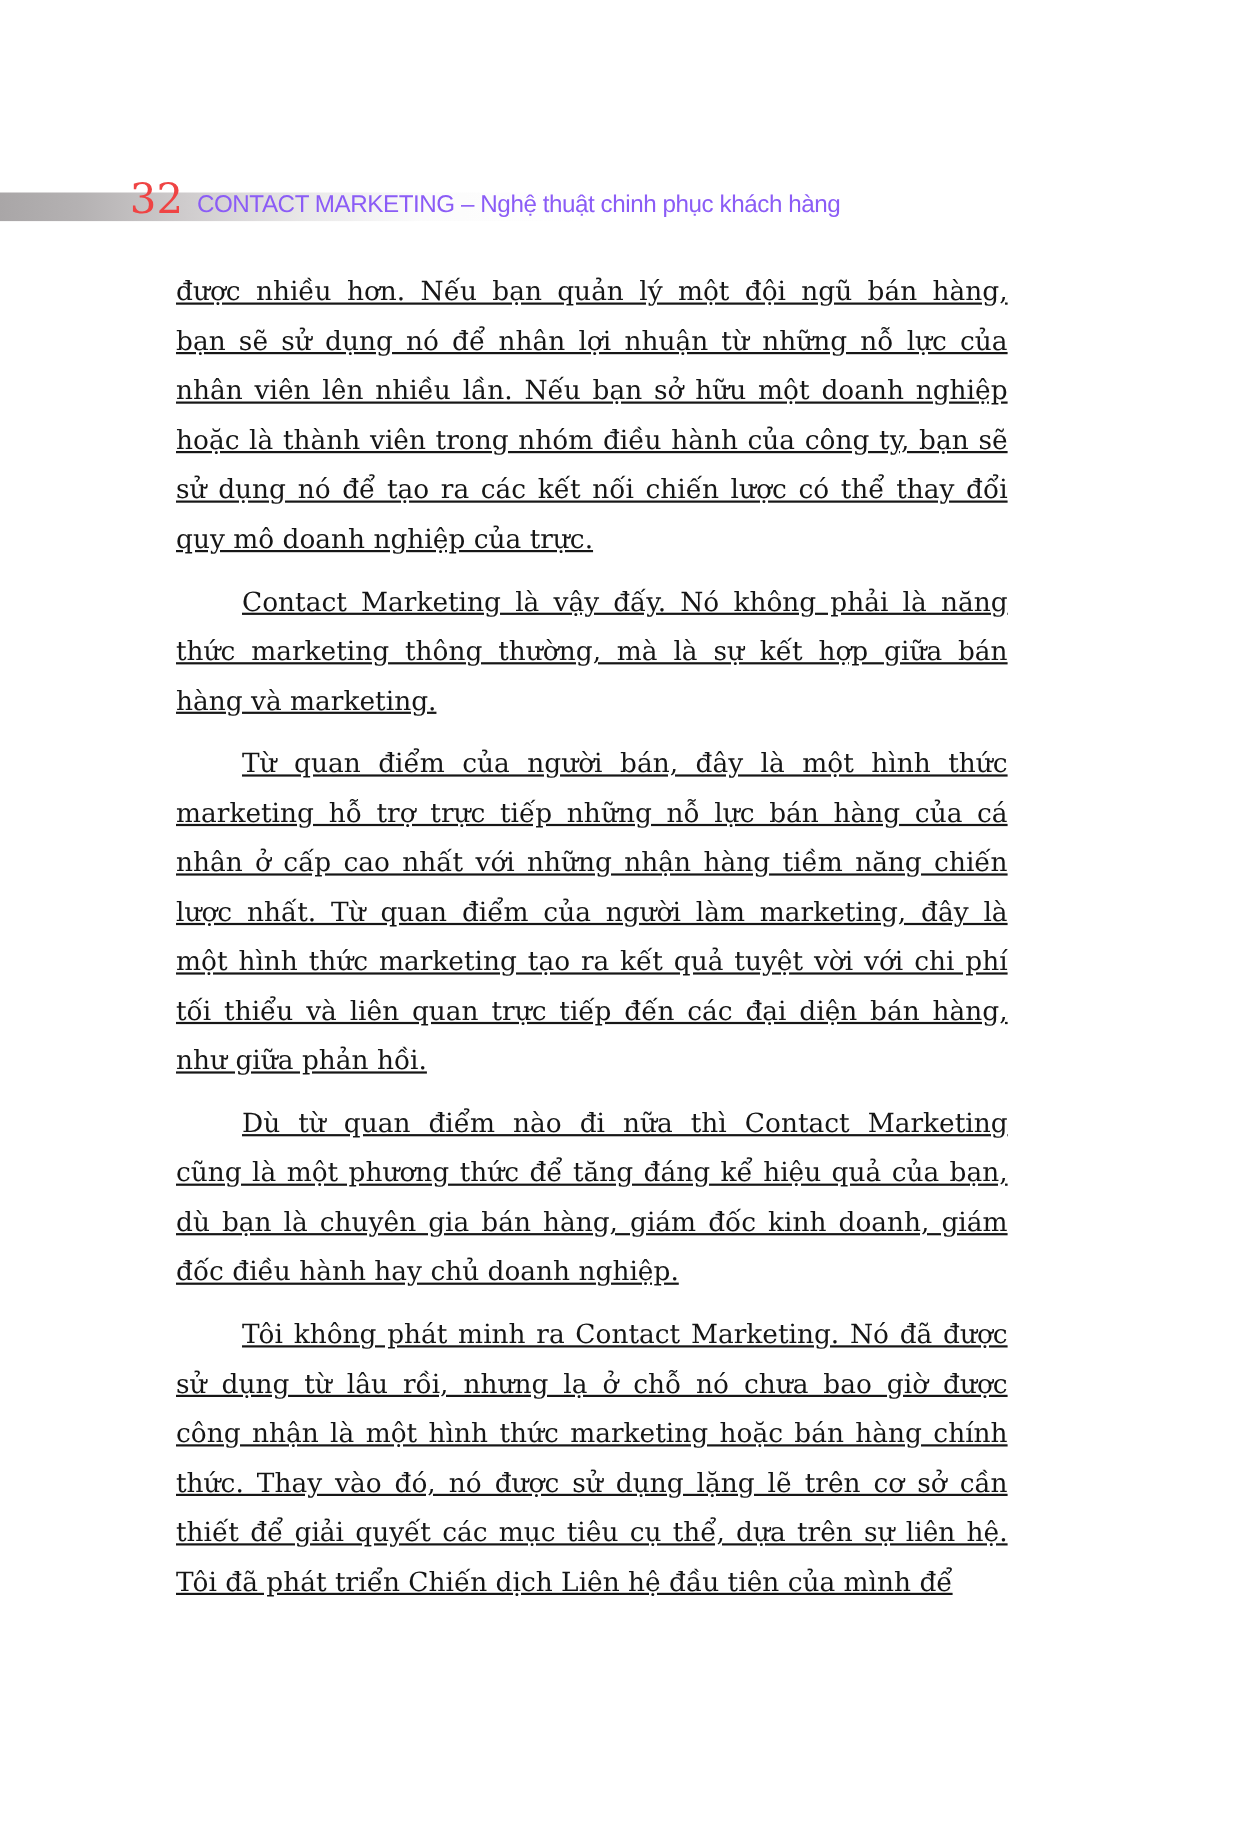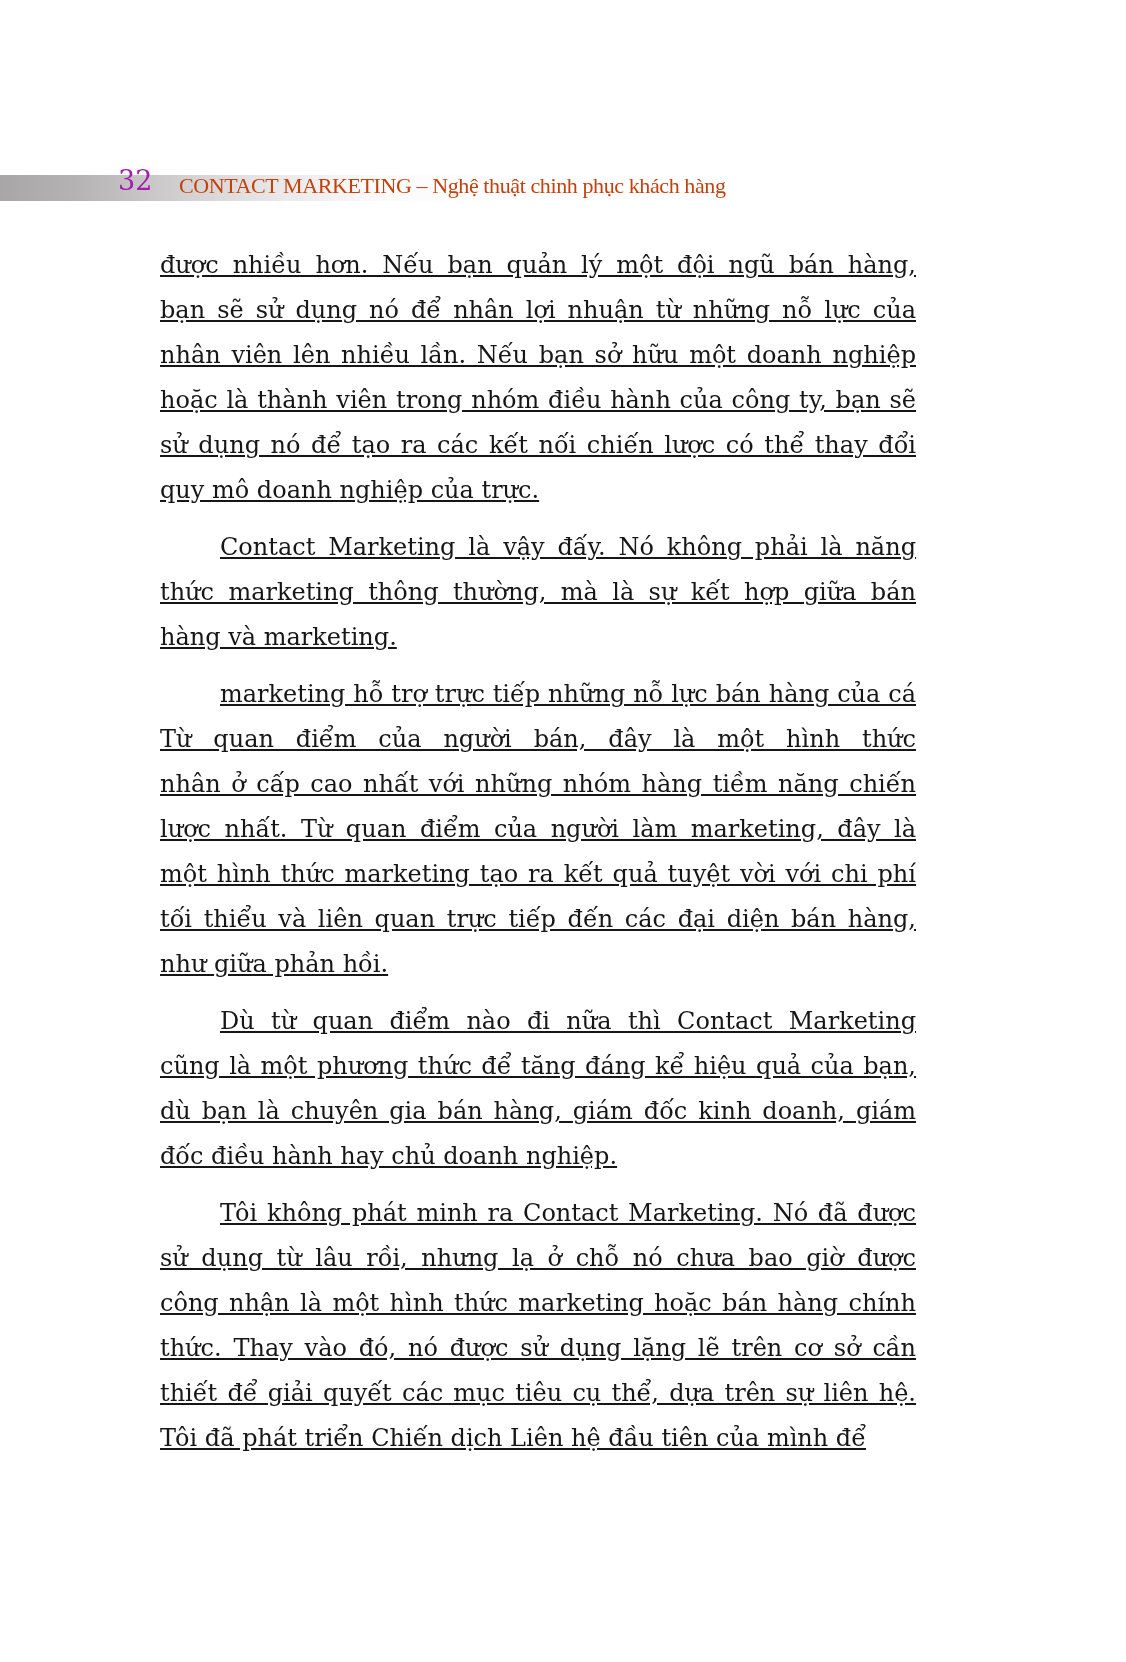--- a/index.html
+++ b/index.html
@@ -24,32 +24,32 @@
     width: 530px;
     height: 26px;
     background: linear-gradient(to right,
       #a9a6a7 0%, #b5b2b3 14%, #cfcccd 32%, #e9e8e8 52%, #fbfbfb 72%, #ffffff 100%);
   }
   .page-number {
     position: absolute;
     left: 118px;
     top: 162px;
     font-family: "DejaVu Serif", serif;
-    font-size: 27px;
-    color: #a21caf;
+    font-size: 38px;
+    color: #ef4444;
     line-height: 38px;
   }
   .header-title {
     position: absolute;
     left: 179px;
     top: 170px;
-    font-family: Liberation Serif, serif;
+    font-family: Liberation Sans, sans-serif;
     font-size: 22px;
     letter-spacing: -0.4px;
-    color: #c2410c;
+    color: #8b5cf6;
     line-height: 32px;
     white-space: nowrap;
   }
   
   .text-column {
     position: absolute;
     left: 160px;
     top: 243px;
     width: 756px;
     color: #161616;
@@ -89,23 +89,23 @@
         <div class="line">hoặc là thành viên trong nhóm điều hành của công ty, bạn sẽ</div>
         <div class="line">sử dụng nó để tạo ra các kết nối chiến lược có thể thay đổi</div>
         <div class="line last">quy mô doanh nghiệp của trực.</div>
       </div>
       <div class="para indent">
         <div class="line">Contact Marketing là vậy đấy. Nó không phải là năng</div>
         <div class="line">thức marketing thông thường, mà là sự kết hợp giữa bán</div>
         <div class="line last">hàng và marketing.</div>
       </div>
       <div class="para indent">
+        <div class="line">Từ quan điểm của người bán, đây là một hình thức</div>
         <div class="line">marketing hỗ trợ trực tiếp những nỗ lực bán hàng của cá</div>
-        <div class="line">Từ quan điểm của người bán, đây là một hình thức</div>
-        <div class="line">nhân ở cấp cao nhất với những nhóm hàng tiềm năng chiến</div>
+        <div class="line">nhân ở cấp cao nhất với những nhận hàng tiềm năng chiến</div>
         <div class="line">lược nhất. Từ quan điểm của người làm marketing, đây là</div>
         <div class="line">một hình thức marketing tạo ra kết quả tuyệt vời với chi phí</div>
         <div class="line">tối thiểu và liên quan trực tiếp đến các đại diện bán hàng,</div>
         <div class="line last">như giữa phản hồi.</div>
       </div>
       <div class="para indent">
         <div class="line">Dù từ quan điểm nào đi nữa thì Contact Marketing</div>
         <div class="line">cũng là một phương thức để tăng đáng kể hiệu quả của bạn,</div>
         <div class="line">dù bạn là chuyên gia bán hàng, giám đốc kinh doanh, giám</div>
         <div class="line last">đốc điều hành hay chủ doanh nghiệp.</div>

